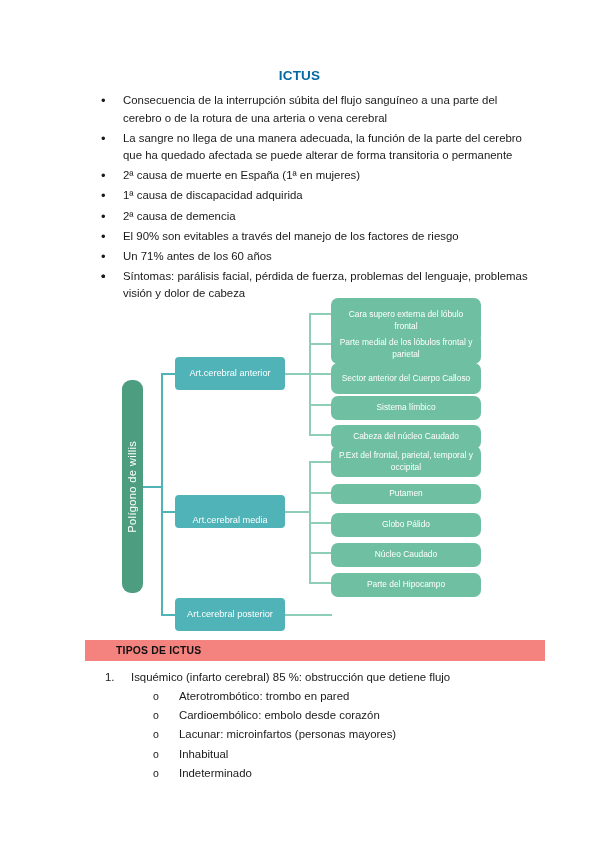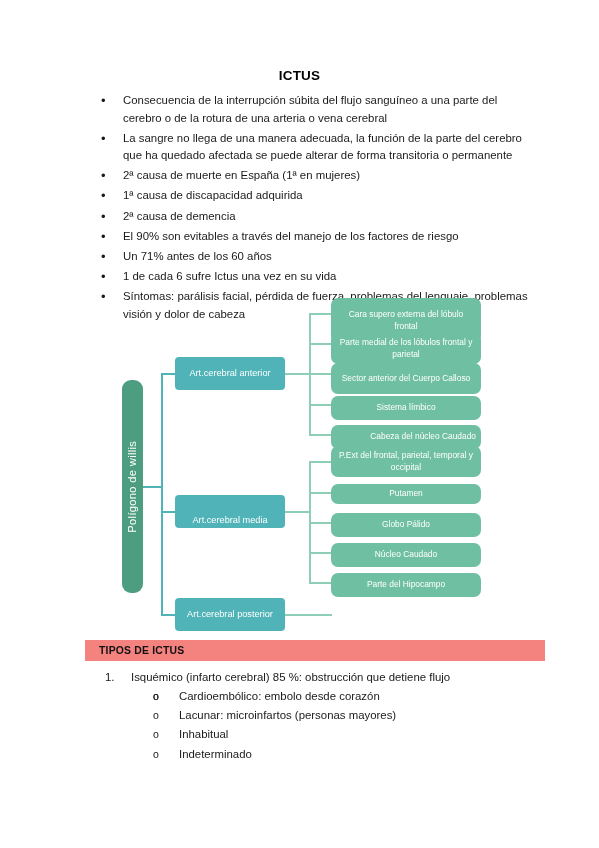--- a/index.html
+++ b/index.html
@@ -22,21 +22,21 @@
 
   
   .doc-title {
     position: absolute;
     left: 0;
     top: 68px;
     width: 599px;
     text-align: center;
     font-size: 13.5px;
     font-weight: bold;
-    color: #000000;
+    color: #0369a1;
     letter-spacing: .2px;
   }
 
   
   .bullets {
     position: absolute;
     left: 95px;
     top: 92px;
     width: 440px;
   }
@@ -111,21 +111,21 @@
     position: absolute;
     left: 85px;
     top: 640px;
     width: 460px;
     height: 21px;
     background: #f4827f;
     display: flex;
     align-items: center;
   }
   .banner-label {
-    padding-left: 14px;
+    padding-left: 31px;
     font-size: 10.4px;
     font-weight: bold;
     color: #111111;
     letter-spacing: .2px;
   }
 
   
   .numlist {
     position: absolute;
     left: 95px;
@@ -190,21 +190,20 @@
     <div class="bullet-row">
       <span class="dot">•</span>
       <span>El 90% son evitables a través del manejo de los factores de riesgo</span>
     </div>
     <div class="bullet-row">
       <span class="dot">•</span>
       <span>Un 71% antes de los 60 años</span>
     </div>
     <div class="bullet-row">
       <span class="dot">•</span>
-      <span>1 de cada 6 sufre Ictus una vez en su vida</span>
     </div>
     <div class="bullet-row">
       <span class="dot">•</span>
       <span>Síntomas: parálisis facial, pérdida de fuerza, problemas del lenguaje, problemas visión y dolor de cabeza</span>
     </div>
   </div>
 
   <div class="diagram">
 
     <div class="conn" style="left:142px; top:486px; width:20px; height:1.5px;"></div>
@@ -250,21 +249,21 @@
     </div>
     <div class="node node-leaf" style="left:331px; top:333px; width:150px; height:31px;">
       <span>Parte medial de los lóbulos frontal y parietal</span>
     </div>
     <div class="node node-leaf" style="left:331px; top:363px; width:150px; height:31px;">
       <span>Sector anterior del Cuerpo Calloso</span>
     </div>
     <div class="node node-leaf" style="left:331px; top:396px; width:150px; height:24px;">
       <span>Sistema límbico</span>
     </div>
-    <div class="node node-leaf" style="left:331px; top:425px; width:150px; height:24px;justify-content:flex-end;">
+    <div class="node node-leaf" style="left:331px; top:425px; width:150px; height:24px;">
       <span>Cabeza del núcleo Caudado</span>
     </div>
 
     <div class="node node-leaf" style="left:331px; top:446px; width:150px; height:31px;">
       <span>P.Ext del frontal, parietal, temporal y occipital</span>
     </div>
     <div class="node node-leaf" style="left:331px; top:484px; width:150px; height:20px;">
       <span>Putamen</span>
     </div>
     <div class="node node-leaf" style="left:331px; top:513px; width:150px; height:24px;">
@@ -283,20 +282,21 @@
     <span class="banner-label">TIPOS DE ICTUS</span>
   </div>
 
   <div class="numlist">
     <div class="num-row">
       <span class="marker">1.</span>
       <span>Isquémico (infarto cerebral) 85 %: obstrucción que detiene flujo</span>
     </div>
     <div class="sub-row">
       <span class="marker">o</span>
+      <span>Aterotrombótico: trombo en pared</span>
     </div>
     <div class="sub-row">
       <span class="marker">o</span>
       <span>Cardioembólico: embolo desde corazón</span>
     </div>
     <div class="sub-row">
       <span class="marker">o</span>
       <span>Lacunar: microinfartos (personas mayores)</span>
     </div>
     <div class="sub-row">

